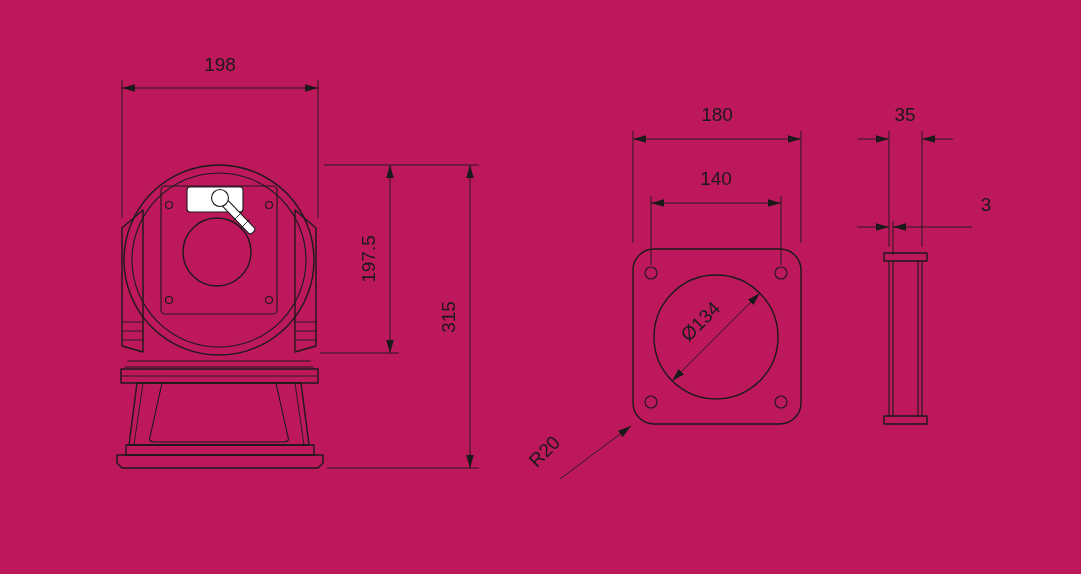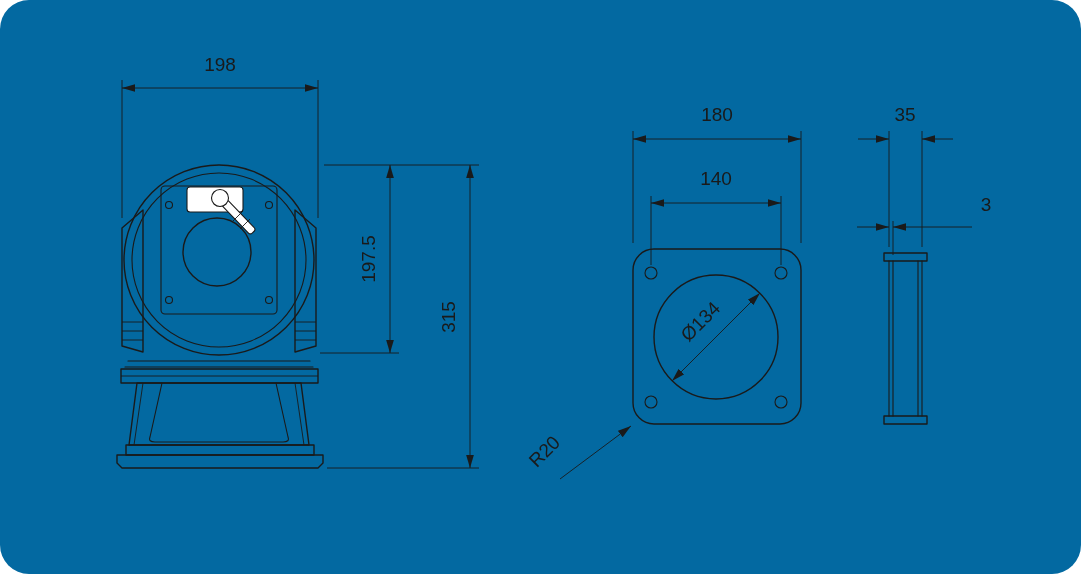--- a/index.html
+++ b/index.html
@@ -4,23 +4,22 @@
 <style>
   html, body {
     margin: 0;
     padding: 0;
     background: #ffffff;
   }
   .canvas {
     position: relative;
     width: 1081px;
     height: 574px;
-    background: #0369a1;
+    background: #be185d;
     overflow: hidden;
-    border-radius: 29px;
   }
   svg { display: block; }
   .ol   { stroke: #1a1a1a; stroke-width: 1.4; fill: none; stroke-linejoin: round; stroke-linecap: round; }
   .ol2  { stroke: #1a1a1a; stroke-width: 1.1; fill: none; stroke-linejoin: round; stroke-linecap: round; }
   .thin { stroke: #1a1a1a; stroke-width: 0.9; fill: none; stroke-linecap: butt; }
   .wfill{ fill: #ffffff; }
   .dim  {
     font-family: "Liberation Sans", sans-serif;
     font-size: 19px;
     fill: #1a1a1a;

